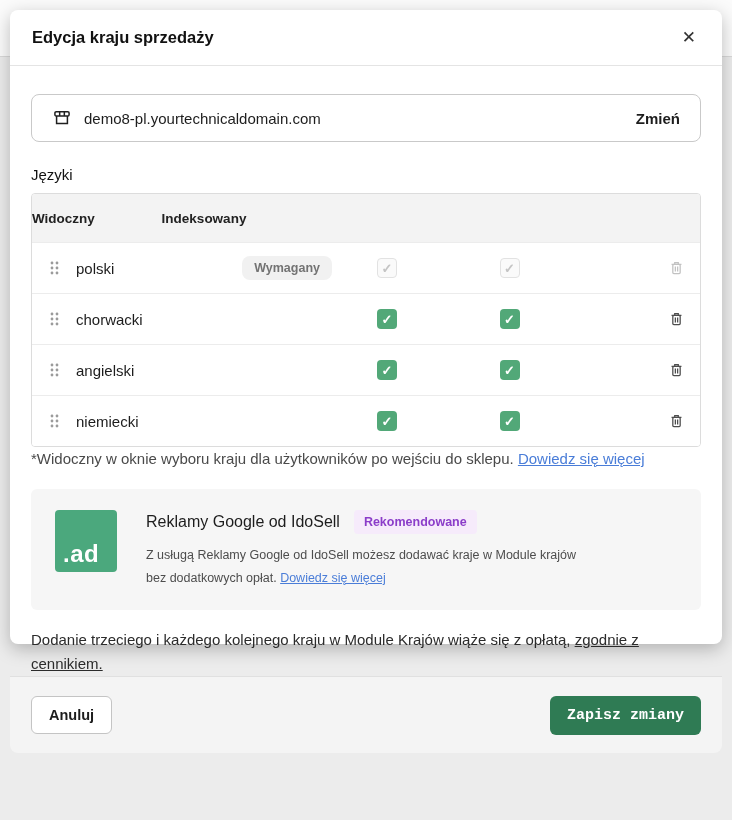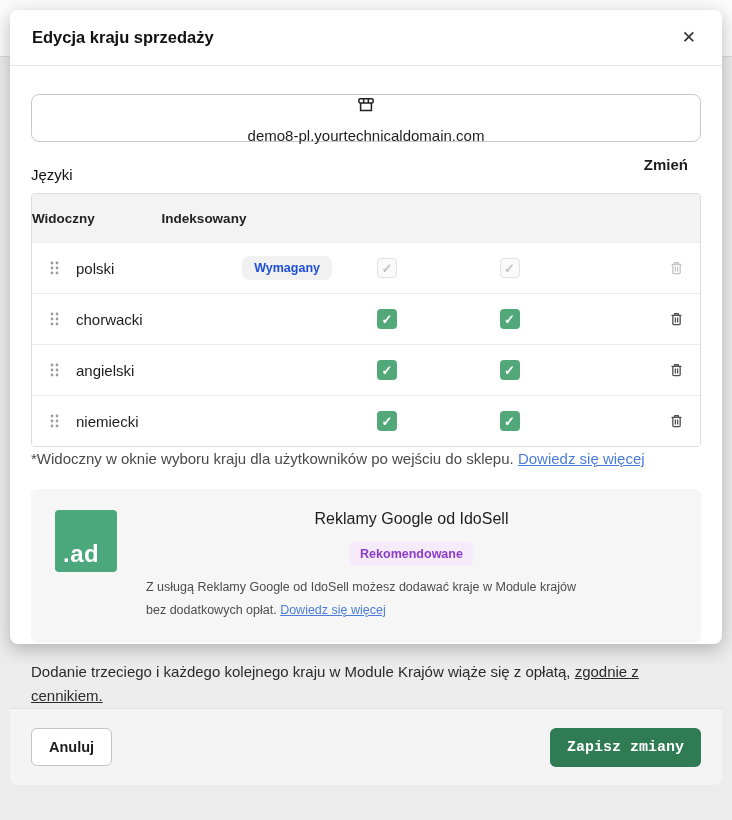--- a/index.html
+++ b/index.html
@@ -23,40 +23,40 @@
     height:56px; flex:0 0 56px; display:flex; align-items:center; justify-content:space-between;
     padding:0 22px; border-bottom:1px solid #e4e4e4;
   }
   .modal-title { font-size:16.5px; font-weight:700; color:#111; }
   .close-btn { border:none; background:none; font-size:17px; color:#333; cursor:pointer; line-height:1; padding:4px; }
 
   .modal-body { padding:28px 21px 0 21px; flex:1 1 auto; }
 
   .domain-box {
     display:flex; align-items:center; height:48px; border:1px solid #c9c9c9; border-radius:8px;
-    padding:0 12px; gap:12px;flex-direction:column;
+    padding:0 20px; gap:12px;
   }
   .domain-value { font-size:15px; color:#1d1d1d; }
   .change-link { margin-left:auto; font-size:15px; font-weight:600; color:#1d1d1d; cursor:pointer; }
 
   .section-label { margin-top:24px; font-size:15px; font-weight:400; color:#111; }
 
   .lang-table { margin-top:10px; border:1px solid #dcdcdc; border-radius:4px; overflow:hidden; }
   .trow, .thead {
     display:grid; grid-template-columns:44px 256px 110px 135px 1fr 48px; align-items:center;
   }
   .thead { background:#f3f3f3; height:48px; font-size:13.5px; font-weight:700; color:#222; }
   .thead .col-name { grid-column:1 / 3; padding-left:24px; }
   .thead .col-center { text-align:center; }
   .trow { height:51px; border-top:1px solid #ececec; background:#fff; }
   .drag { justify-self:center; cursor:grab; display:flex; }
   .name-cell { display:flex; align-items:center; font-size:15px; color:#1d1d1d; }
   .badge {
     margin-left:auto; background:#f1f1f1; border-radius:8px; padding:5px 12px;
-    font-size:12.5px; font-weight:600; color:#1d4ed8;
+    font-size:12.5px; font-weight:600; color:#737373;
   }
   .cb {
     justify-self:center; width:20px; height:20px; border-radius:4px;
     display:flex; align-items:center; justify-content:center;
     font-size:13px; font-weight:700; cursor:pointer;
   }
   .cb.checked { background:var(--checkbox_green); color:#fff; }
   .cb.disabled { background:#fafafa; border:1px solid #e2e2e2; color:#c4c4c4; cursor:default; }
   .trash { justify-self:center; border:none; background:none; color:#4d4d4d; cursor:pointer; display:flex; padding:2px; }
   .trash.disabled { color:#c2c2c2; cursor:default; }
@@ -67,21 +67,21 @@
   .promo-box {
     margin-top:19px; background:#f6f6f6; border-radius:6px; padding:21px 24px;
     display:flex; align-items:flex-start; gap:29px;
   }
   .ad-logo {
     width:62px; height:62px; background:var(--logo_green); border-radius:4px;
     display:flex; align-items:flex-end; padding:4px 8px;
     color:#fff; font-weight:700; font-size:24px; letter-spacing:.5px;
   }
   .promo-content { flex:1; }
-  .promo-title-row { display:flex; align-items:center; gap:14px;flex-direction:column; }
+  .promo-title-row { display:flex; align-items:center; gap:14px; }
   .promo-title { font-size:16px; color:#1d1d1d; }
   .promo-badge {
     background:#f6ebfb; color:var(--badge_purple); font-size:12.5px; font-weight:700;
     padding:5px 10px; border-radius:4px;
   }
   .promo-desc { margin-top:10px; font-size:12.5px; line-height:1.8; color:#4d4d4d; max-width:445px; }
 
   .fee-note { margin-top:18px; font-size:15px; line-height:1.6; color:#2b2b2b; }
   a.dark-link { color:#2b2b2b; text-decoration:underline; cursor:pointer; }
 

